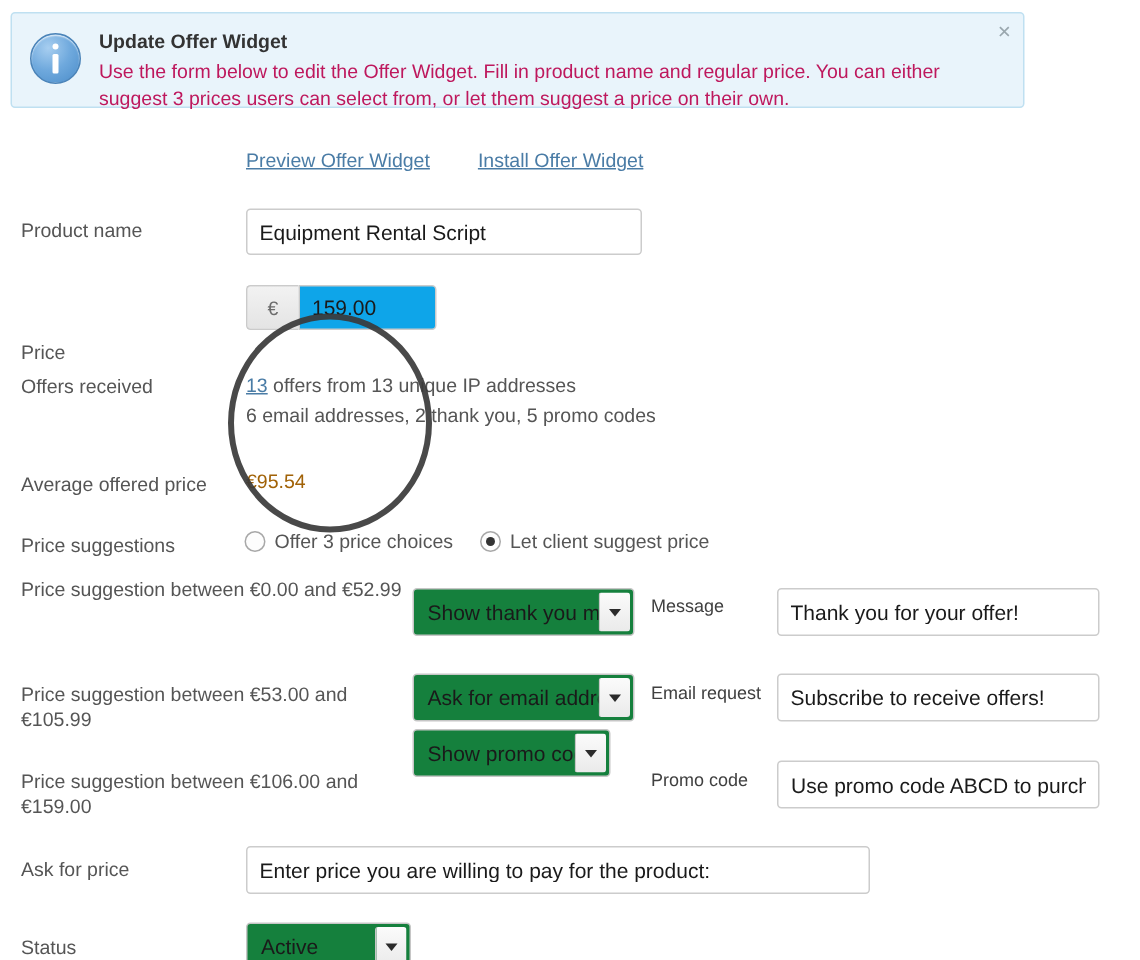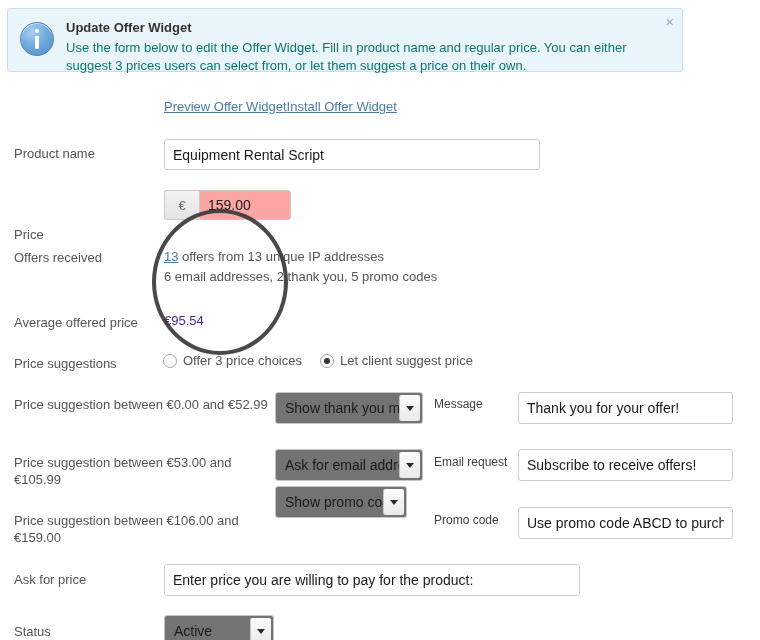--- a/index.html
+++ b/index.html
@@ -76,39 +76,40 @@
   .banner-title {
     font-weight: bold;
     font-size: 13px;
     color: #333333;
     display: block;
     margin-bottom: 2px;
   }
   .banner-body {
     display: block;
     font-size: 13px;
-    color: #0f766e;
+    color: #be185d;
   }
   .banner-close {
     position: absolute;
     right: 8px;
     top: 5px;
     font-size: 15px;
     line-height: 1;
     color: #9aa7ae;
     cursor: pointer;
     font-family: "Liberation Sans", sans-serif;
   }
 
   
   .links-row {
     position: absolute;
     left: 164px;
     top: 99px;
     display: flex;
+    gap: 32px;
   }
   .top-link {
     color: #4a7ca6;
     text-decoration: underline;
     font-size: 13px;
     cursor: pointer;
   }
 
   
   .row-label {
@@ -155,21 +156,21 @@
     border-radius: 3px 0 0 3px;
     font-size: 13px;
     color: #6c6c6c;
     display: flex;
     align-items: center;
     justify-content: center;
   }
   .price-value {
     width: 92px;
     box-sizing: border-box;
-    background: #fca5a5;
+    background: #0ea5e9;
     border: 1px solid #cbcbcb;
     border-radius: 0 3px 3px 0;
     font-size: 14px;
     color: #1a1a1a;
     padding: 0 8px;
     display: flex;
     align-items: center;
   }
 
   
@@ -184,21 +185,21 @@
   .offers-link {
     color: #4a7ca6;
     text-decoration: underline;
     cursor: pointer;
   }
   .avg-price {
     position: absolute;
     left: 164px;
     top: 313px;
     font-size: 13px;
-    color: #4c1d95;
+    color: #a16207;
   }
 
   
   .radio-row {
     position: absolute;
     left: 163px;
     top: 353px;
     display: flex;
     align-items: center;
     font-size: 13px;
@@ -227,21 +228,21 @@
   }
   .radio-label {
     margin-left: 6px;
     margin-right: 18px;
     cursor: pointer;
   }
 
   
   .sel {
     box-sizing: border-box;
-    background: #737373;
+    background: #15803d;
     border: 1px solid #c6c6c6;
     border-radius: 3px;
     height: 32px;
     display: flex;
     align-items: stretch;
     overflow: hidden;
     cursor: pointer;
   }
   .sel-text {
     flex: 1 1 auto;
@@ -304,21 +305,21 @@
   </div>
   <div class="banner-close">×</div>
 </div>
 
 <div class="links-row">
   <span class="top-link">Preview Offer Widget</span>
   <span class="top-link">Install Offer Widget</span>
 </div>
 
 <div class="row-label" style="top:145px;">Product name</div>
-<input class="txt field" type="text" style="left: 164px; top: 139px; width: 376px;" value="Equipment Rental Script">
+<input class="txt field" type="text" style="left: 164px; top: 139px; width: 264px;" value="Equipment Rental Script">
 
 <div class="row-label" style="top:195px;margin-top:31px;">Price</div>
 <div class="price-group">
   <div class="price-addon">€</div>
   <div class="price-value">159.00</div>
 </div>
 
 <div class="row-label" style="top:249px;">Offers received</div>
 <div class="offers-block">
   <div>
@@ -331,21 +332,21 @@
 <div class="avg-price">€95.54</div>
 
 <div class="row-label" style="top:355px;">Price suggestions</div>
 <div class="radio-row">
   <span class="radio"></span>
   <span class="radio-label">Offer 3 price choices</span>
   <span class="radio checked"></span>
   <span class="radio-label">Let client suggest price</span>
 </div>
 
-<div class="row-label" style="top:396px; width:255px;">Price suggestion between €0.00 and €52.99</div>
+<div class="row-label" style="top:384px; width:255px;">Price suggestion between €0.00 and €52.99</div>
 <div class="sel field" style="left:275px; top:392px; width:148px;">
   <span class="sel-text">Show thank you m</span>
   <span class="sel-arrow">
       <span class="caret"></span>
     </span>
 </div>
 <div class="side-label" style="left:434px; top:397px;">Message</div>
 <input class="txt field" type="text" style="left: 518px; top: 392px; width: 215px; height: 32px;" value="Thank you for your offer!">
 
 <div class="row-label" style="top:454px; width:255px;">Price suggestion between €53.00 and €105.99</div>

